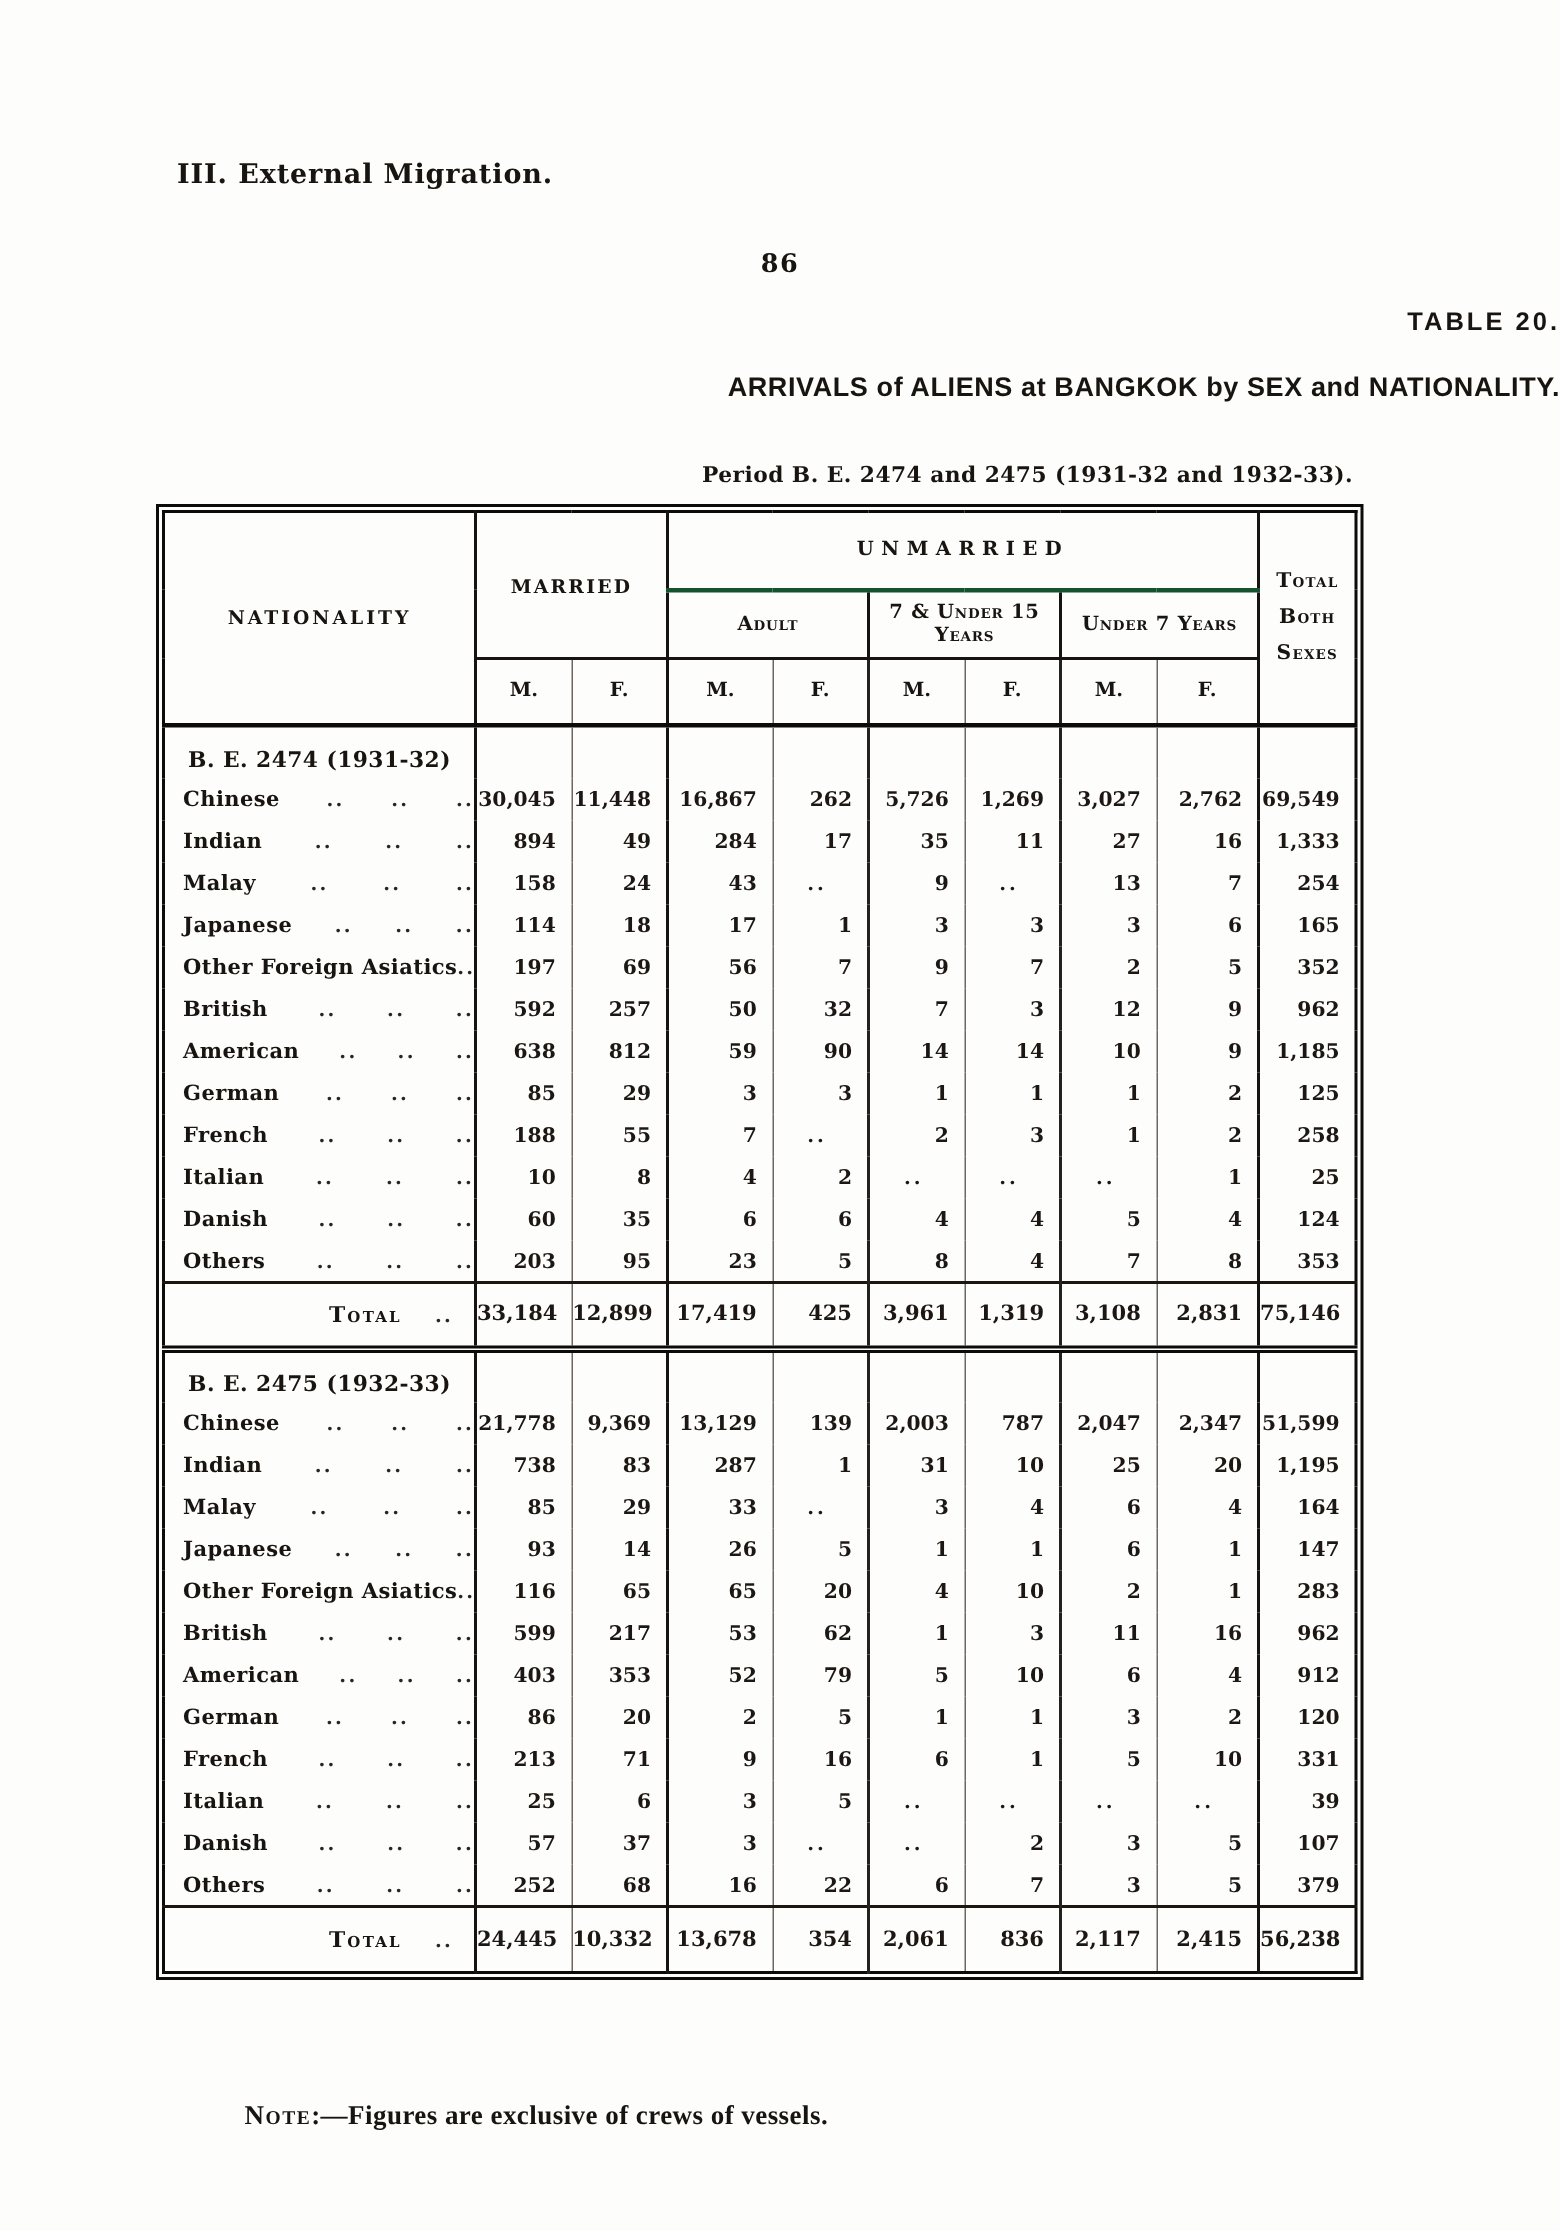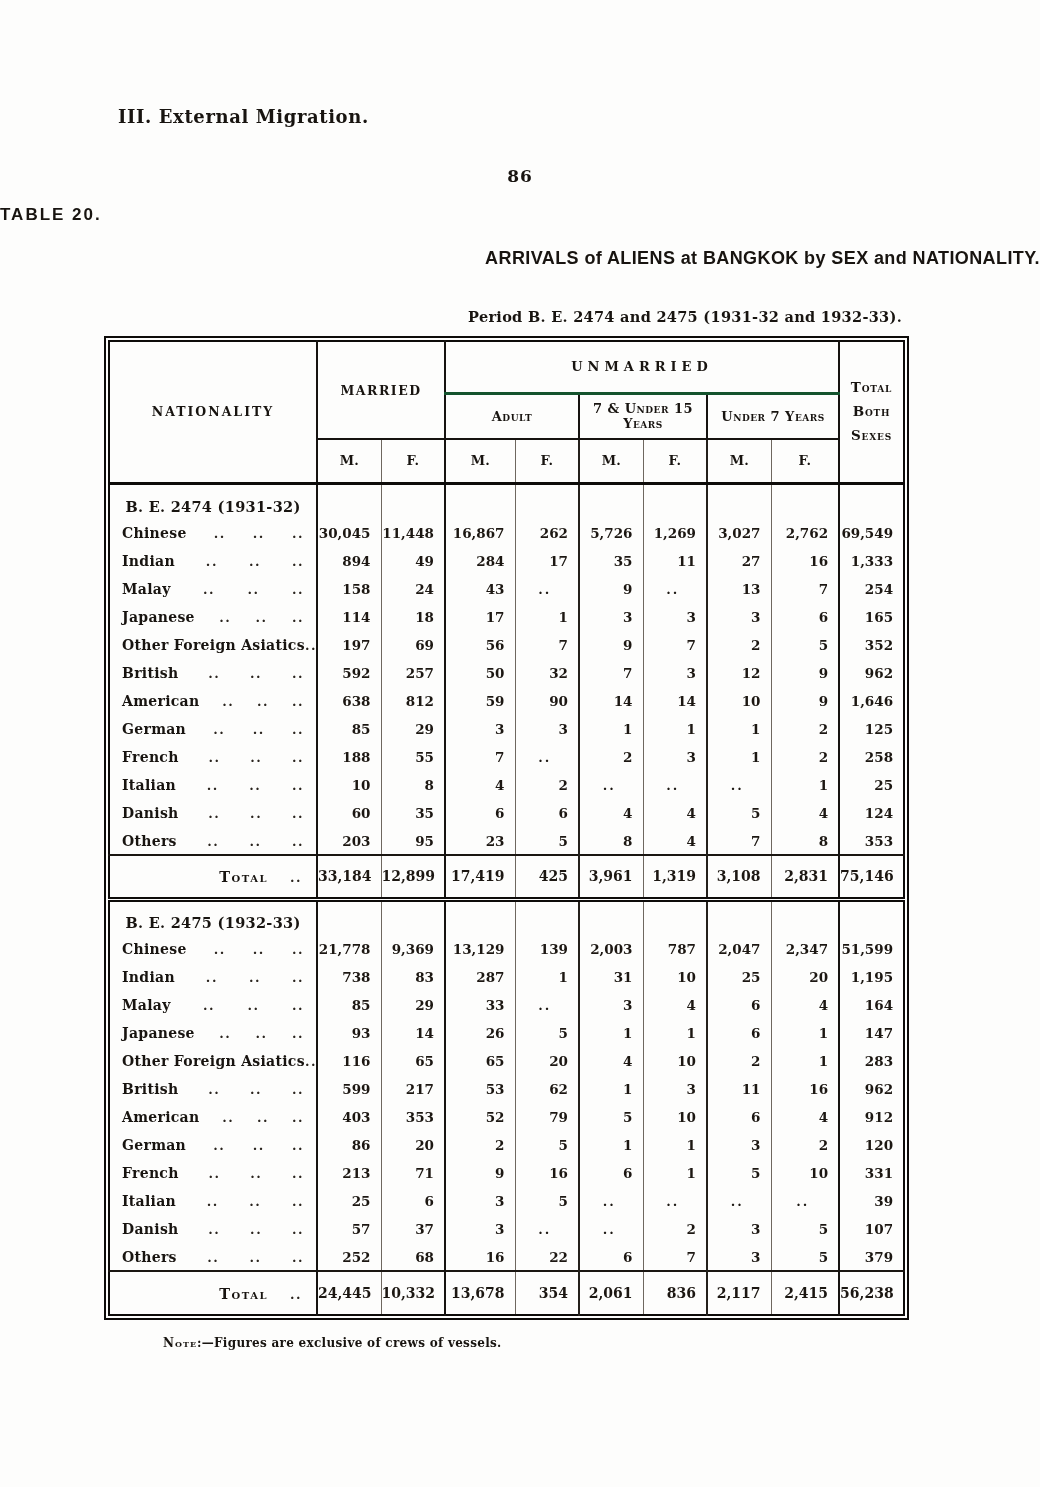--- a/index.html
+++ b/index.html
@@ -18,21 +18,21 @@
     position:absolute;left:118px;top:106px;
     font-weight:700;font-size:18px;letter-spacing:.6px;
     font-family:"DejaVu Serif", serif;
   }
   .page-number{
     position:absolute;left:0;right:0;top:166px;
     text-align:center;font-size:17px;font-weight:600;letter-spacing:1px;
   }
   .table-label{
     position:absolute;left:0;right:0;top:205px;
-    text-align:left;font-weight:700;font-size:17px;letter-spacing:2px;
+    text-align:right;font-weight:700;font-size:17px;letter-spacing:2px;
     font-family:"Liberation Sans", sans-serif;
   }
   .doc-title{
     position:absolute;left:0;right:0;top:248px;
     text-align:right;font-weight:700;font-size:18px;letter-spacing:.4px;
     font-family:"Liberation Sans", sans-serif;
   }
   .period-line{
     position:absolute;right:138px;top:308px;
     font-weight:700;font-size:14.5px;letter-spacing:.3px;
@@ -114,21 +114,21 @@
 
   td.sec-label{
     text-align:center;font-weight:700;font-size:14.5px;
     vertical-align:bottom;padding-bottom:4px;letter-spacing:.3px;margin-left:37px;
   }
   td.nat-cell{
     vertical-align:middle;
   }
   .nat-inner{
     display:flex;align-items:baseline;justify-content:space-between;
-    padding:0 12px 0 12px;
+    padding:0 0 0 12px;
   }
   .nat-name{font-weight:700;font-size:14px;white-space:nowrap;letter-spacing:.3px;}
   .leader{font-weight:700;font-size:13px;letter-spacing:1.5px;color:#2a241e;}
   td.num{
     text-align:right;padding-right:10px;
     font-weight:700;font-size:13.5px;
     vertical-align:middle;color:#1c1712;
     font-family:"DejaVu Serif", serif;
   }
   td.num.dots{text-align:center;padding-right:4px;letter-spacing:2px;font-size:13px;}
@@ -142,22 +142,22 @@
   .total-inner{
     display:flex;justify-content:flex-end;align-items:baseline;
     padding-right:14px;gap:22px;
   }
   .total-word{
     font-variant:small-caps;font-weight:700;font-size:14.5px;letter-spacing:1.5px;
   }
 
   
   .note-line{
-    position:absolute;left:163px;top:1336px;
-    font-size:12px;font-weight:700;letter-spacing:.3px;
+    position:absolute;left:163px;top:1400px;
+    font-size:18px;font-weight:700;letter-spacing:.3px;font-family:Liberation Serif, serif;
   }
   .note-label{font-variant:small-caps;letter-spacing:1px;}
 </style>
 </head>
 <body>
 
 <div class="page">
 
   <div class="kicker">III.  External Migration.</div>
   <div class="page-number">86</div>
@@ -341,21 +341,21 @@
               </div>
             </td>
             <td class="col-n1 num">638</td>
             <td class="col-n2 num">812</td>
             <td class="col-n3 num">59</td>
             <td class="col-n4 num">90</td>
             <td class="col-n5 num">14</td>
             <td class="col-n6 num">14</td>
             <td class="col-n7 num">10</td>
             <td class="col-n8 num">9</td>
-            <td class="col-total num">1,646</td>
+            <td class="col-total num">1,185</td>
           </tr>
           <tr class="data-row">
             <td class="col-nat nat-cell">
               <div class="nat-inner">
                 <span class="nat-name">German</span>
                 <span class="leader">..</span>
                 <span class="leader">..</span>
                 <span class="leader">..</span>
               </div>
             </td>

